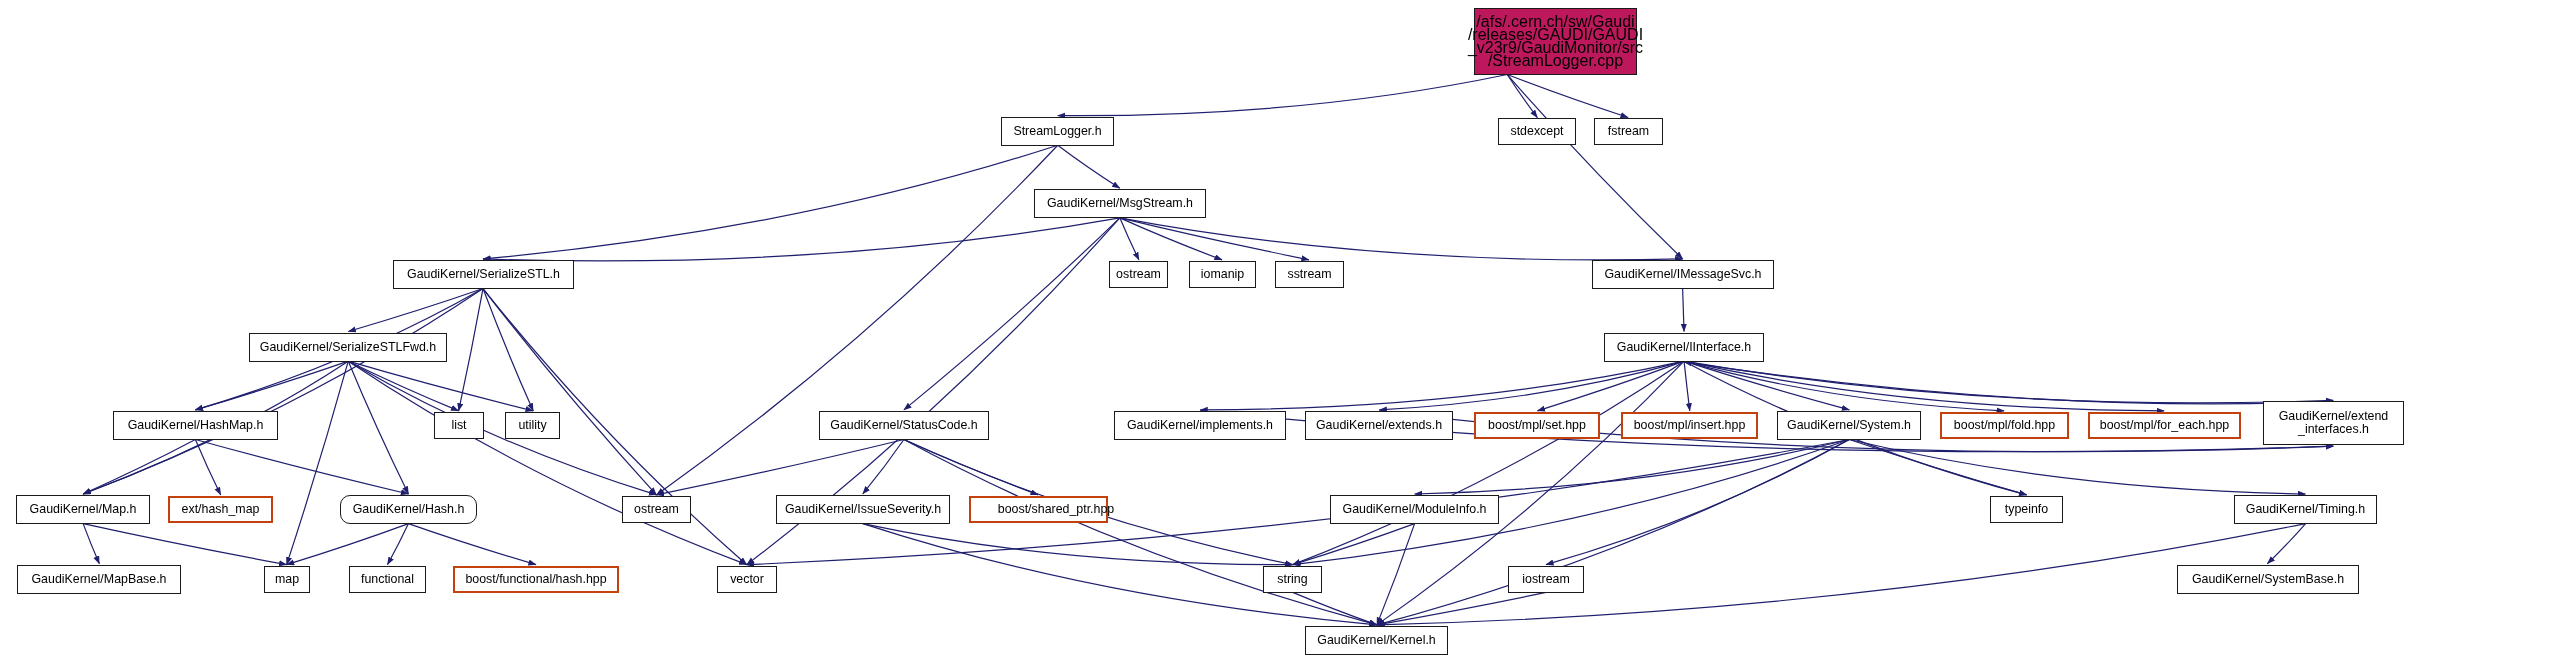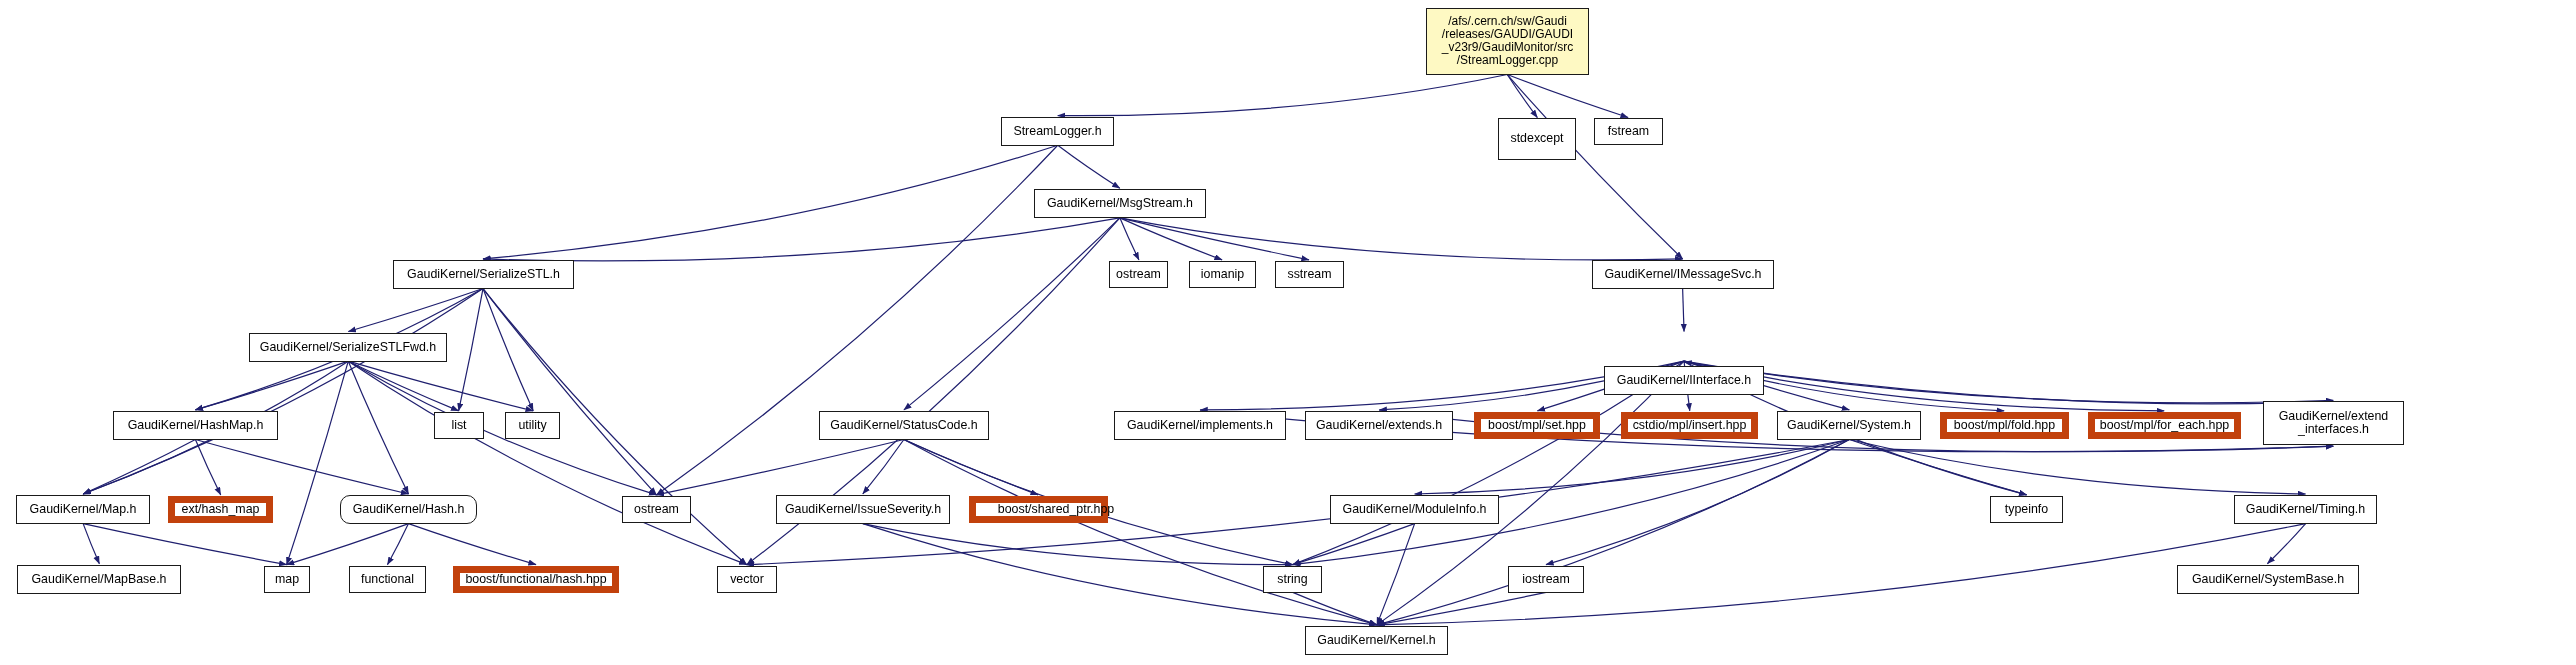--- a/index.html
+++ b/index.html
@@ -3,36 +3,37 @@
 <meta charset="utf-8">
 <style>
   html, body { margin:0; padding:0; background:#ffffff; }
   body { width:2576px; height:665px; font-family:"Liberation Sans", sans-serif; }
   #graph { position:relative; width:2576px; height:665px; overflow:hidden; }
   #edges { position:absolute; left:0; top:0; width:2576px; height:665px; }
   .node {
     position:absolute;
     box-sizing:border-box;
     background:#ffffff;
-    border:7px solid #c2410c;
+    border:2px solid #c2410c;
     display:flex; align-items:center; justify-content:center;
     text-align:center;
     color:#000000;
     font-size:12.4px;
     line-height:13.4px;
     white-space:pre-line;
     letter-spacing:0px;
     z-index:3;
   }
   .node.solid { border:1.4px solid #1a1a1a; }
   .node.root {
-    background:#fef9c3;
+    background:#be185d;
     border:1.4px solid #1a1a1a;
-    font-size:12px;
+    font-size:16px;
     line-height:13px;
+    margin-left:48px;
   }
 </style>
 </head>
 <body>
 
 <div id="graph">
   <svg id="edges" viewBox="0 0 2696 696" preserveAspectRatio="none">
     <defs>
       <marker id="arrow" markerWidth="9" markerHeight="9" refX="8" refY="3.2" orient="auto" markerUnits="userSpaceOnUse">
         <path d="M0,0 L8.5,3.2 L0,6.4 z" fill="#1f1f6e"></path>
@@ -112,38 +113,38 @@
         <path d="M1353,620 Q1393.304,637 1441,654" marker-end="url(#arrow)"></path>
         <path d="M1618,620 Q1536.934,637 1441,654" marker-end="url(#arrow)"></path>
       </g>
   </svg>
   <div id="nodes">
       <div class="node root" style="left: 1426px; top: 7.6px; width: 163px; height: 67px;">/afs/.cern.ch/sw/Gaudi
 /releases/GAUDI/GAUDI
 _v23r9/GaudiMonitor/src
 /StreamLogger.cpp</div>
       <div class="node solid" style="left: 1001px; top: 117px; width: 113px; height: 29px;">StreamLogger.h</div>
-      <div class="node solid" style="left: 1498px; top: 118px; width: 78px; height: 42px;">stdexcept</div>
+      <div class="node solid" style="left: 1498px; top: 118px; width: 78px; height: 27px;">stdexcept</div>
       <div class="node solid" style="left: 1594px; top: 118px; width: 69px; height: 27px;">fstream</div>
       <div class="node solid" style="left: 1034px; top: 189px; width: 172px; height: 29px;">GaudiKernel/MsgStream.h</div>
       <div class="node solid" style="left: 393px; top: 260px; width: 181px; height: 29px;">GaudiKernel/SerializeSTL.h</div>
       <div class="node solid" style="left: 1109px; top: 261px; width: 59px; height: 27px;">ostream</div>
       <div class="node solid" style="left: 1189px; top: 261px; width: 67px; height: 27px;">iomanip</div>
       <div class="node solid" style="left: 1275px; top: 261px; width: 69px; height: 27px;">sstream</div>
       <div class="node solid" style="left: 1592px; top: 260px; width: 182px; height: 29px;">GaudiKernel/IMessageSvc.h</div>
       <div class="node solid" style="left: 249px; top: 333px; width: 198px; height: 29px;">GaudiKernel/SerializeSTLFwd.h</div>
-      <div class="node solid" style="left: 1604px; top: 333px; width: 160px; height: 29px; margin-top: 33px;">GaudiKernel/IInterface.h</div>
+      <div class="node solid" style="left: 1604px; top: 333px; width: 160px; height: 29px;">GaudiKernel/IInterface.h</div>
       <div class="node solid" style="left: 113px; top: 411px; width: 165px; height: 29px;">GaudiKernel/HashMap.h</div>
       <div class="node solid" style="left: 434px; top: 412px; width: 50px; height: 27px;">list</div>
       <div class="node solid" style="left: 505px; top: 412px; width: 55px; height: 27px;">utility</div>
       <div class="node solid" style="left: 819px; top: 411px; width: 170px; height: 29px;">GaudiKernel/StatusCode.h</div>
       <div class="node solid" style="left: 1114px; top: 411px; width: 172px; height: 29px;">GaudiKernel/implements.h</div>
       <div class="node solid" style="left: 1305px; top: 411px; width: 148px; height: 29px;">GaudiKernel/extends.h</div>
       <div class="node light" style="left: 1474px; top: 412px; width: 126px; height: 27px;">boost/mpl/set.hpp</div>
-      <div class="node light" style="left: 1621px; top: 412px; width: 137px; height: 27px;">cstdio/mpl/insert.hpp</div>
+      <div class="node light" style="left: 1621px; top: 412px; width: 137px; height: 27px;">boost/mpl/insert.hpp</div>
       <div class="node solid" style="left: 1777px; top: 411px; width: 144px; height: 29px;">GaudiKernel/System.h</div>
       <div class="node light" style="left: 1940px; top: 412px; width: 129px; height: 27px;">boost/mpl/fold.hpp</div>
       <div class="node light" style="left: 2088px; top: 412px; width: 153px; height: 27px;">boost/mpl/for_each.hpp</div>
       <div class="node solid" style="left: 2263px; top: 401px; width: 141px; height: 44px;">GaudiKernel/extend
 _interfaces.h</div>
       <div class="node solid" style="left: 16px; top: 495px; width: 134px; height: 29px;">GaudiKernel/Map.h</div>
       <div class="node light" style="left: 168px; top: 496px; width: 105px; height: 27px;">ext/hash_map</div>
       <div class="node solid" style="left: 340px; top: 495px; width: 137px; height: 29px; border-radius: 10px;">GaudiKernel/Hash.h</div>
       <div class="node solid" style="left: 622px; top: 496px; width: 69px; height: 27px;">ostream</div>
       <div class="node solid" style="left: 776px; top: 495px; width: 174px; height: 29px;">GaudiKernel/IssueSeverity.h</div>

